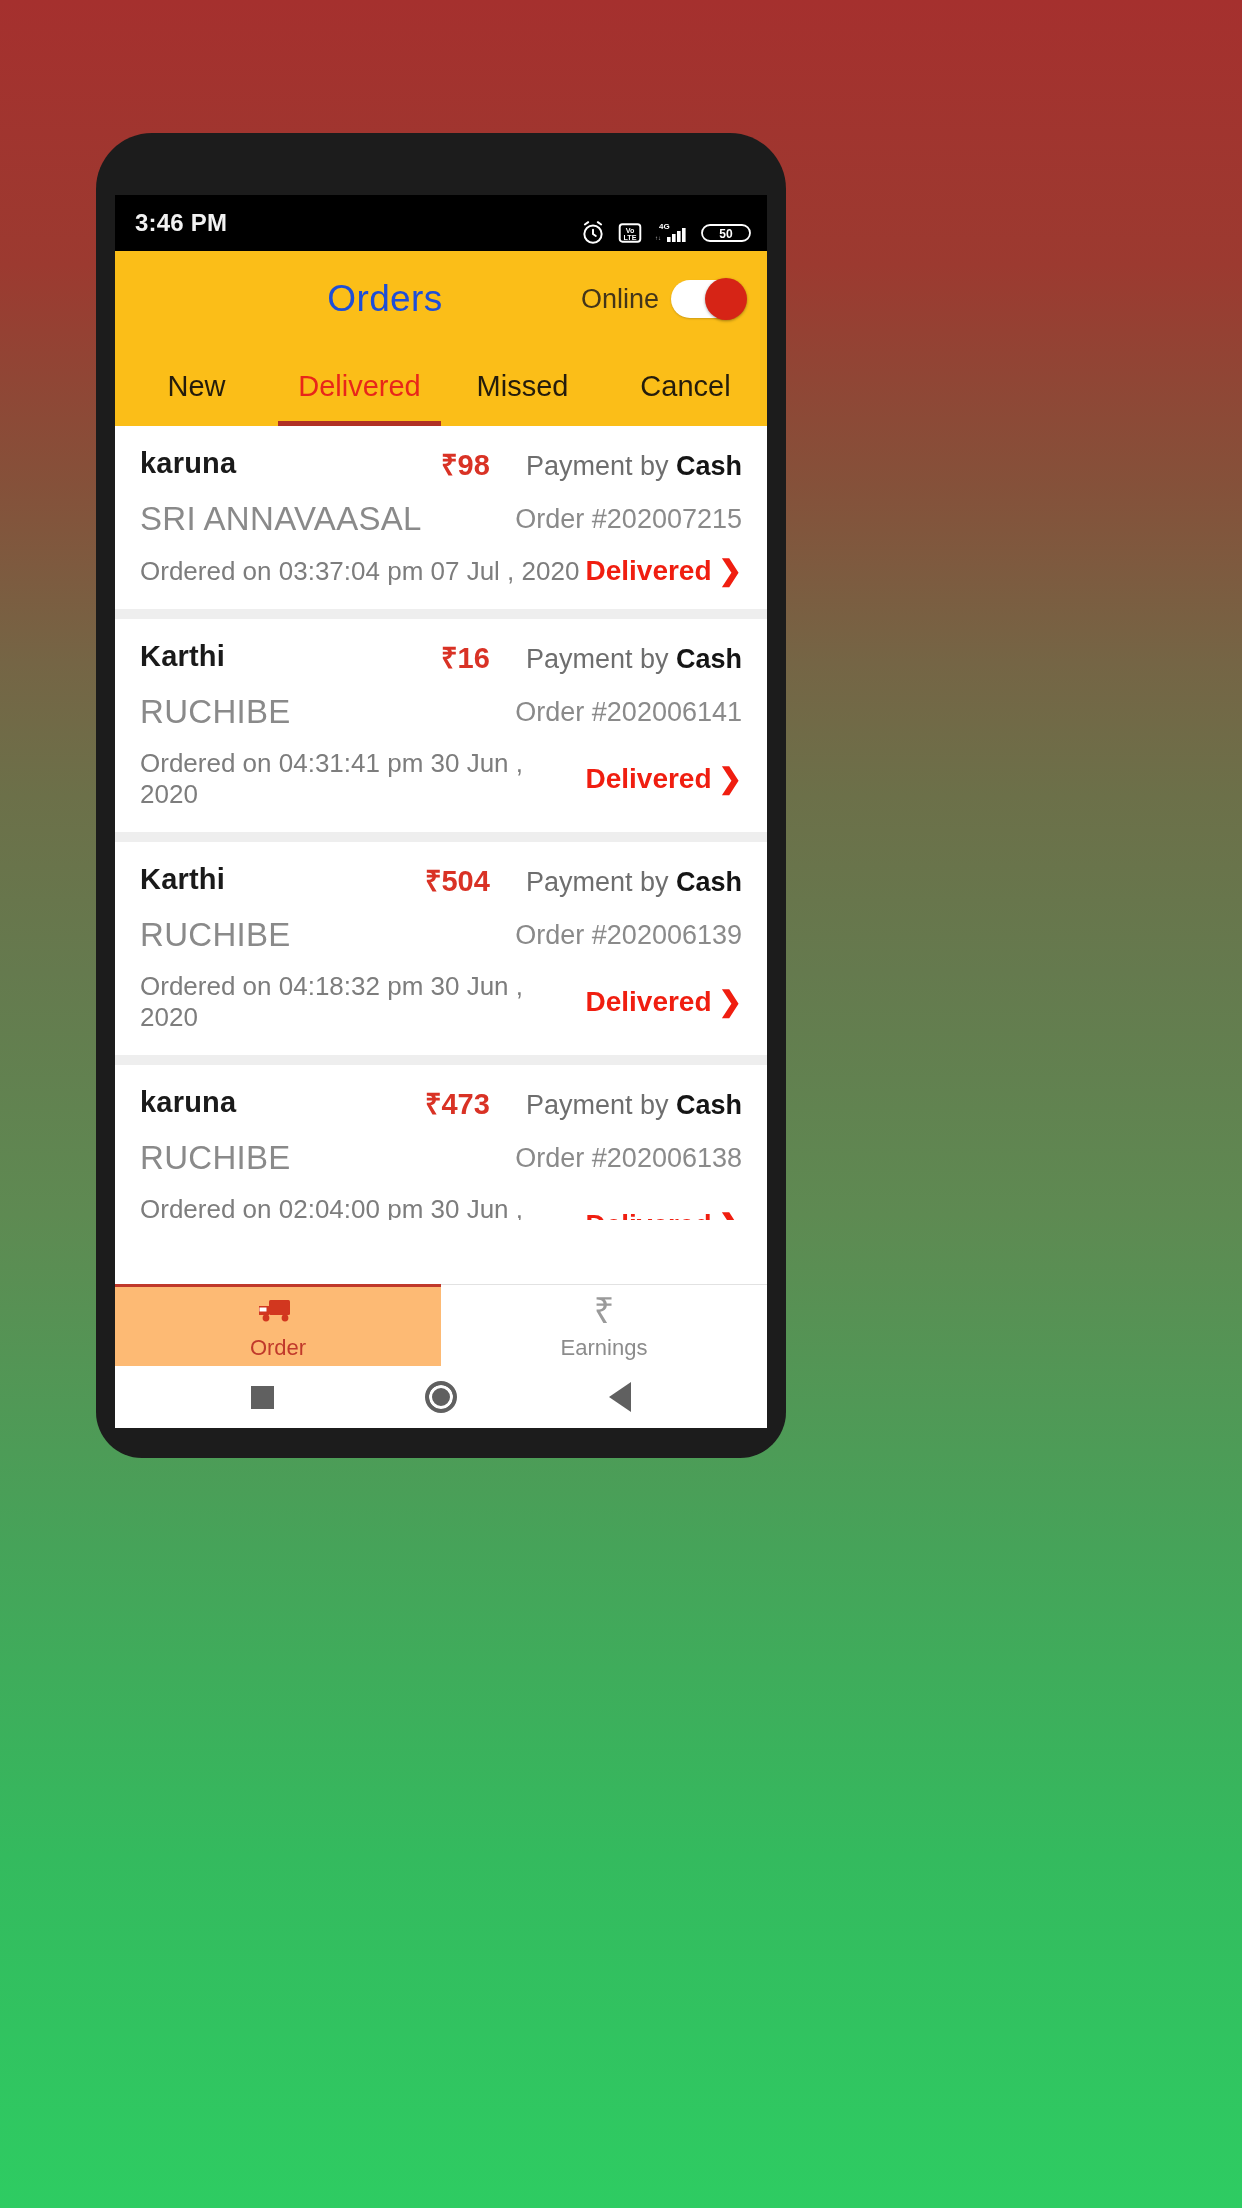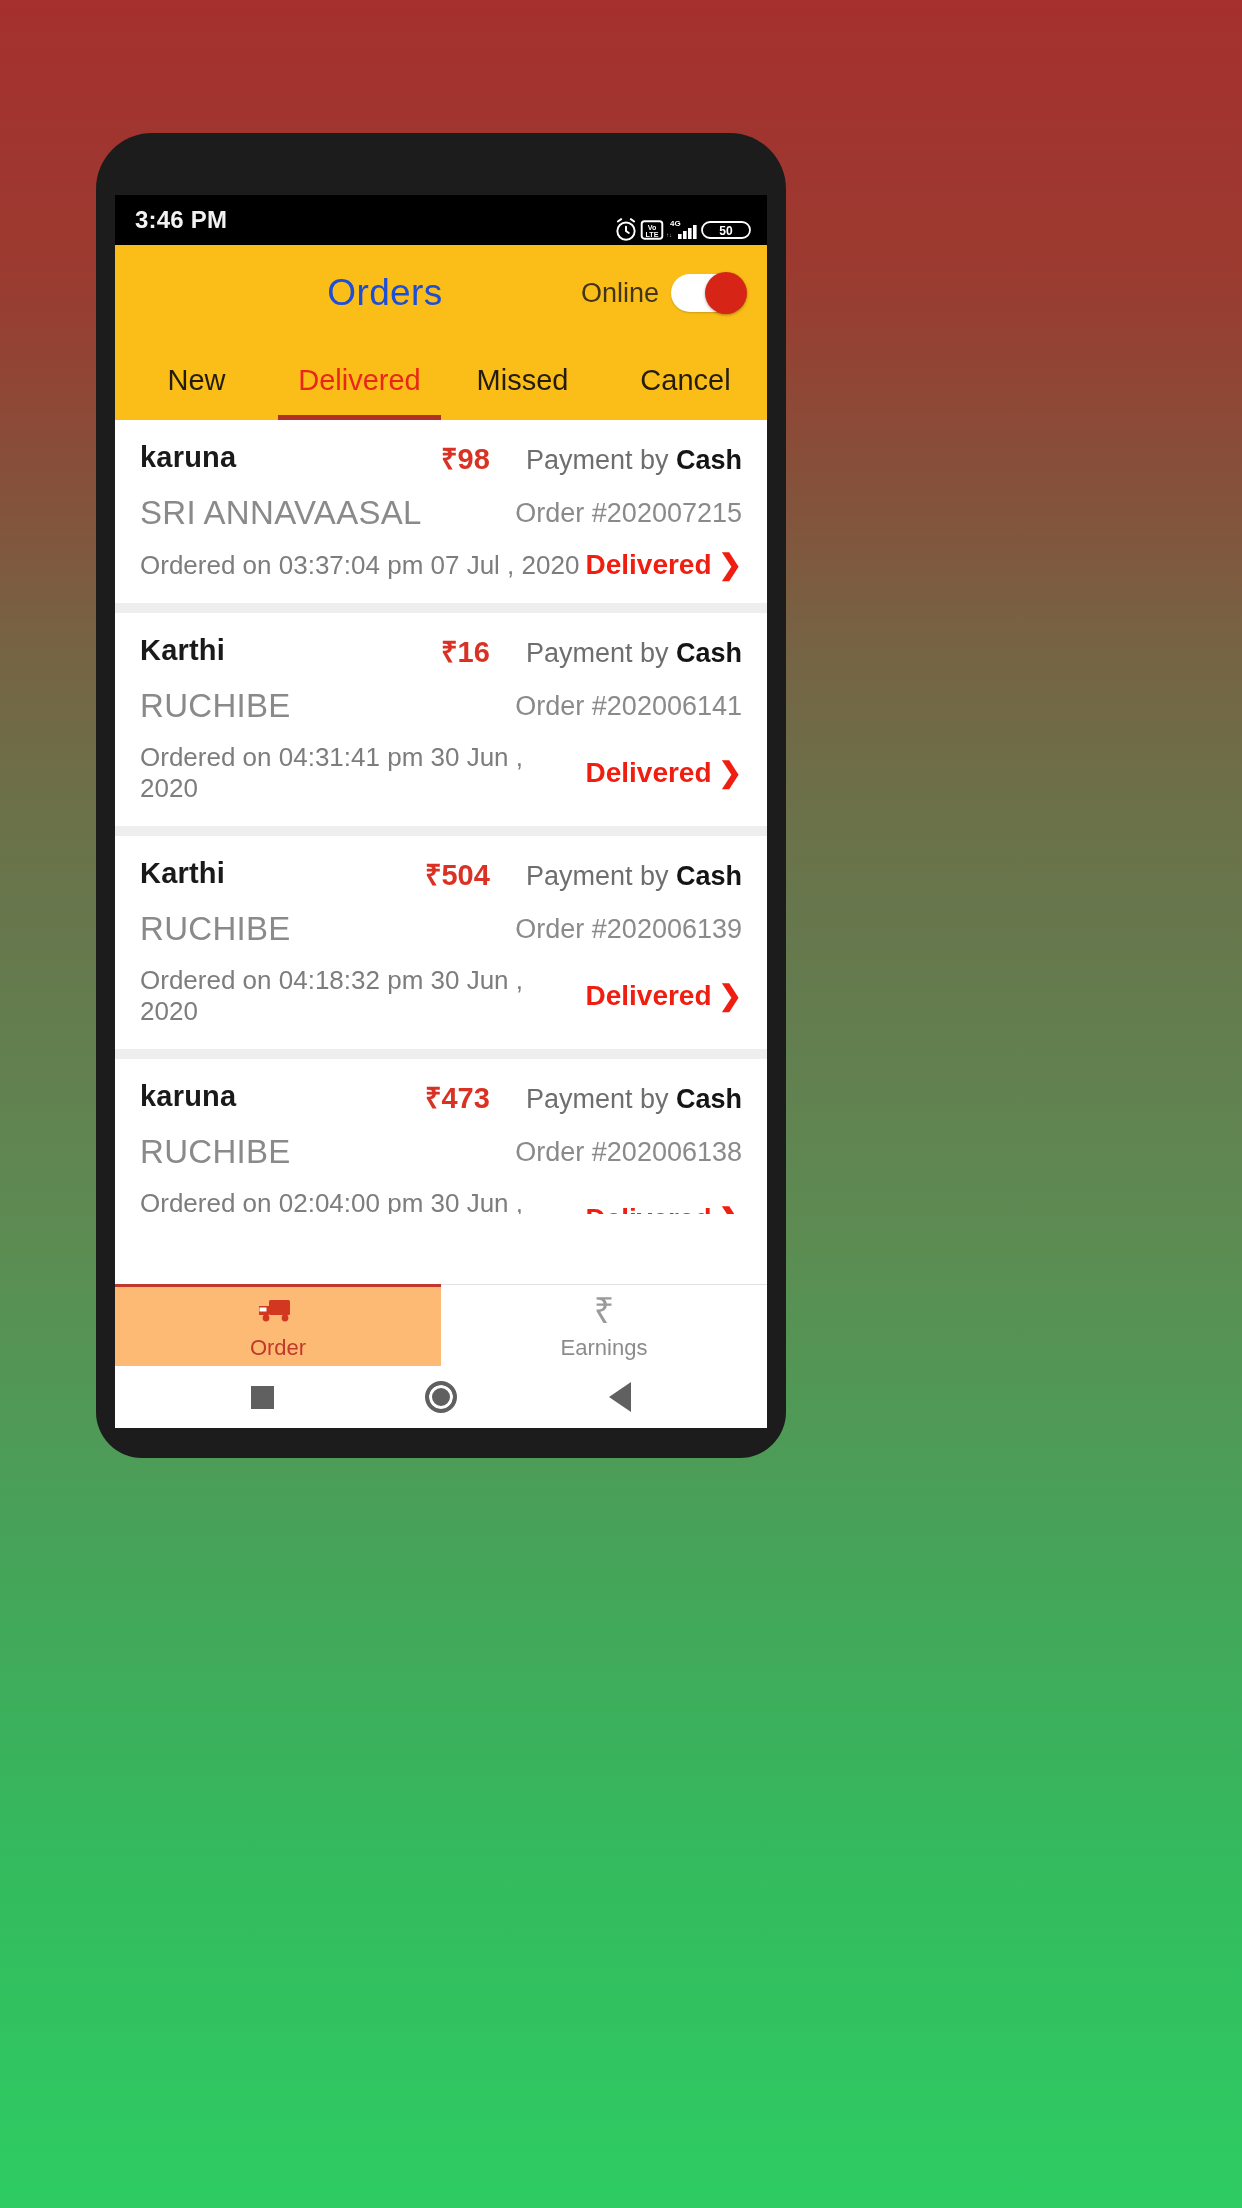--- a/index.html
+++ b/index.html
@@ -34,37 +34,37 @@
   .phone-screen {
     position: absolute;
     left: 19px; top: 62px;
     width: 652px; height: 1233px;
     background: #ffffff;
     overflow: hidden;
   }
 
   
   .status-bar {
-    height: 50px;
+    height: 56px;
     background: #000000;
     display: flex;
     align-items: center;
     justify-content: space-between;
     padding: 0 14px 0 20px;
   }
   .status-time {
     color: #f2f2f2;
     font-size: 24px;
     font-weight: bold;
     letter-spacing: .2px;
   }
   .status-icons {
     display: flex;
     align-items: flex-end;
-    gap: 0;
+    gap: 11px;
     margin-top: 20px;
   }
   .status-icons svg { display: block; }
 
   
   .app-bar {
     background: #fbbe18;
     height: 96px;
     display: flex;
     align-items: center;

